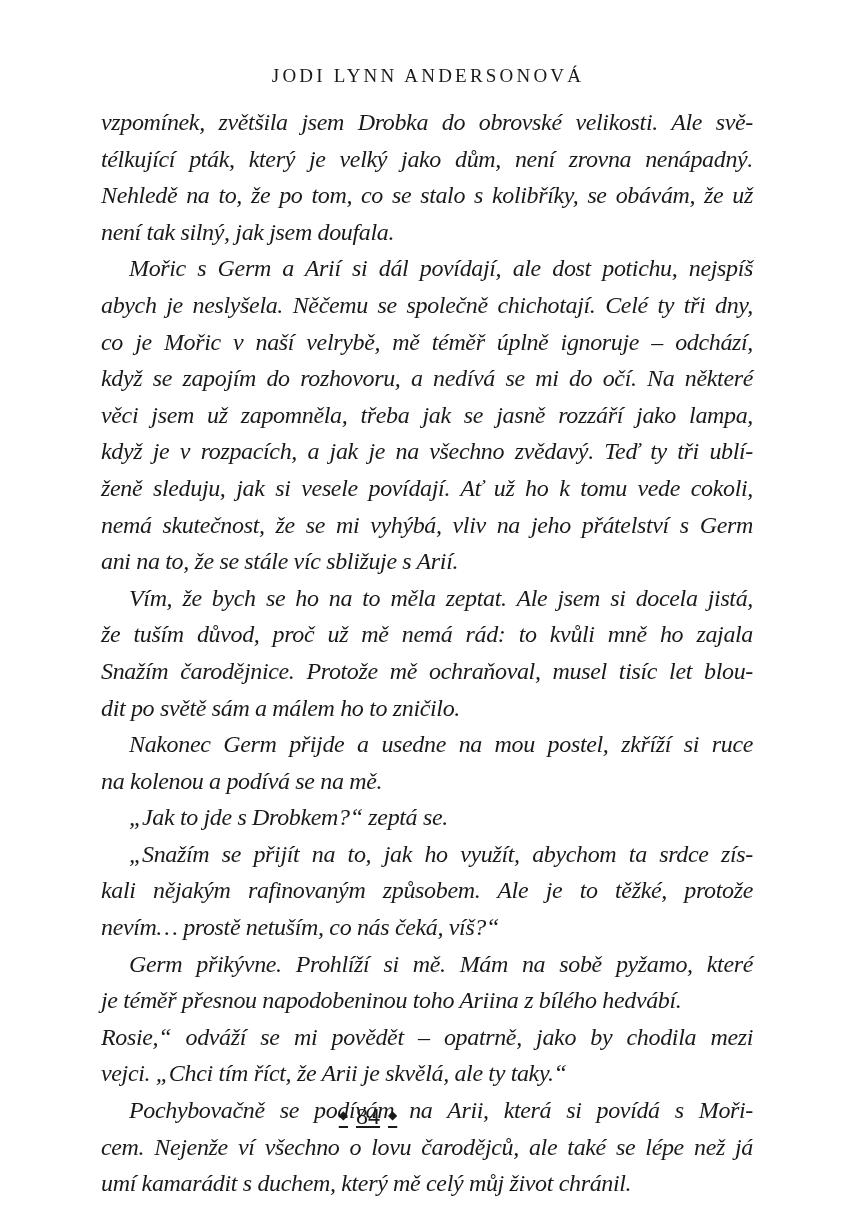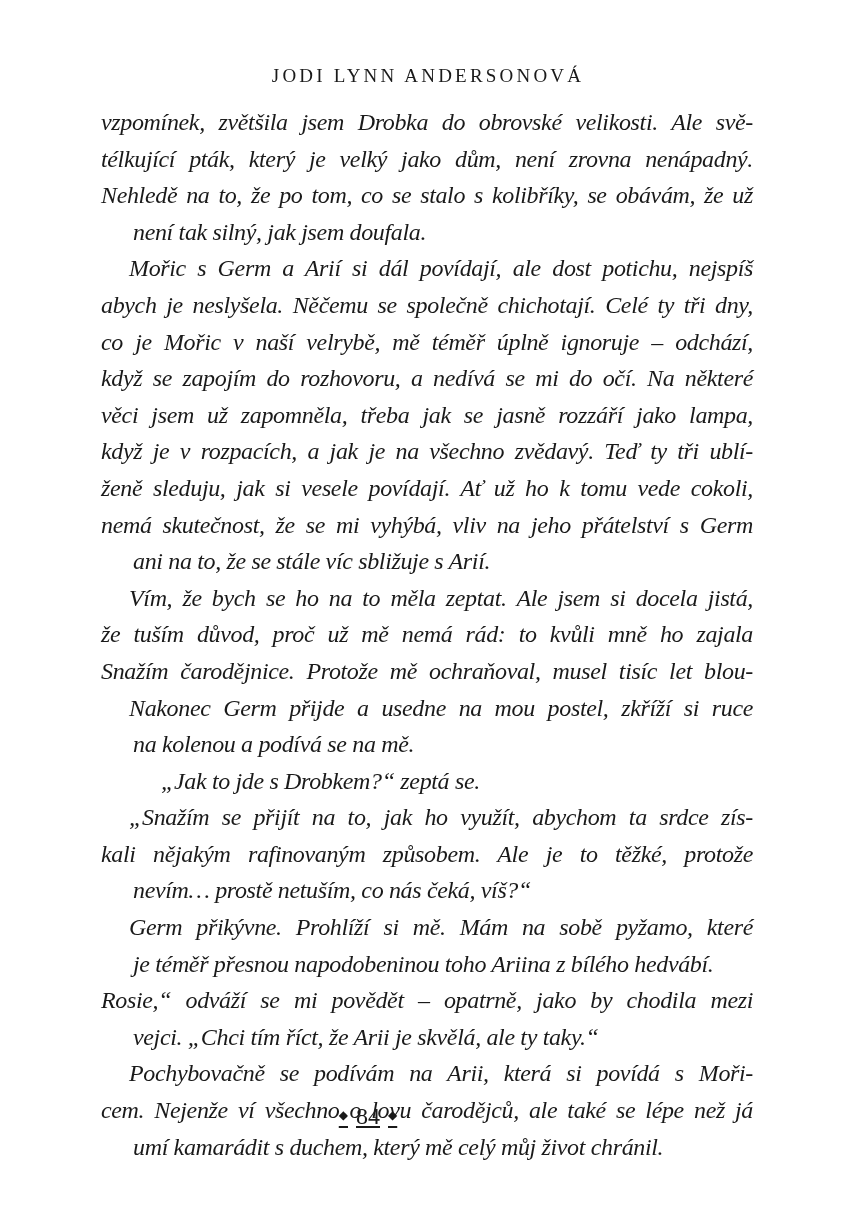--- a/index.html
+++ b/index.html
@@ -40,21 +40,20 @@
       text-align: justify;
       text-align-last: justify;
       letter-spacing: -0.35px;
       font-style: italic;
     }
     .line.indent {
       padding-left: 28px;
     }
     .line.last {
       text-align-last: left;
-      margin-left: 32px;
     }
     .folio {
       position: absolute;
       top: 1103px;
       left: 0;
       width: 736px;
       text-align: center;
       font-size: 24px;
       color: #1a1a1a;
       text-decoration: underline;
@@ -82,20 +81,21 @@
     <span class="line">co je Mořic v naší velrybě, mě téměř úplně ignoruje – odchází,</span>
     <span class="line">když se zapojím do rozhovoru, a nedívá se mi do očí. Na některé</span>
     <span class="line">věci jsem už zapomněla, třeba jak se jasně rozzáří jako lampa,</span>
     <span class="line">když je v rozpacích, a jak je na všechno zvědavý. Teď ty tři ublí-</span>
     <span class="line">ženě sleduju, jak si vesele povídají. Ať už ho k tomu vede cokoli,</span>
     <span class="line">nemá skutečnost, že se mi vyhýbá, vliv na jeho přátelství s Germ</span>
     <span class="line last">ani na to, že se stále víc sbližuje s Arií.</span>
     <span class="line indent">Vím, že bych se ho na to měla zeptat. Ale jsem si docela jistá,</span>
     <span class="line">že tuším důvod, proč už mě nemá rád: to kvůli mně ho zajala</span>
     <span class="line">Snažím čarodějnice. Protože mě ochraňoval, musel tisíc let blou-</span>
+    <span class="line last">dit po světě sám a málem ho to zničilo.</span>
     <span class="line indent">Nakonec Germ přijde a usedne na mou postel, zkříží si ruce</span>
     <span class="line last">na kolenou a podívá se na mě.</span>
     <span class="line indent last">„Jak to jde s Drobkem?“ zeptá se.</span>
     <span class="line indent">„Snažím se přijít na to, jak ho využít, abychom ta srdce zís-</span>
     <span class="line">kali nějakým rafinovaným způsobem. Ale je to těžké, protože</span>
     <span class="line last">nevím… prostě netuším, co nás čeká, víš?“</span>
     <span class="line indent">Germ přikývne. Prohlíží si mě. Mám na sobě pyžamo, které</span>
     <span class="line last">je téměř přesnou napodobeninou toho Ariina z bílého hedvábí.</span>
     <span class="line">Rosie,“ odváží se mi povědět – opatrně, jako by chodila mezi</span>
     <span class="line last">vejci. „Chci tím říct, že Arii je skvělá, ale ty taky.“</span>

